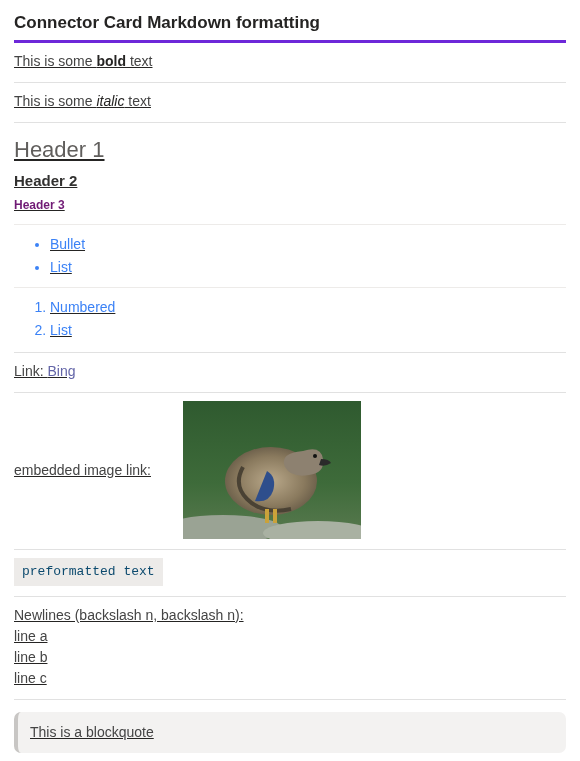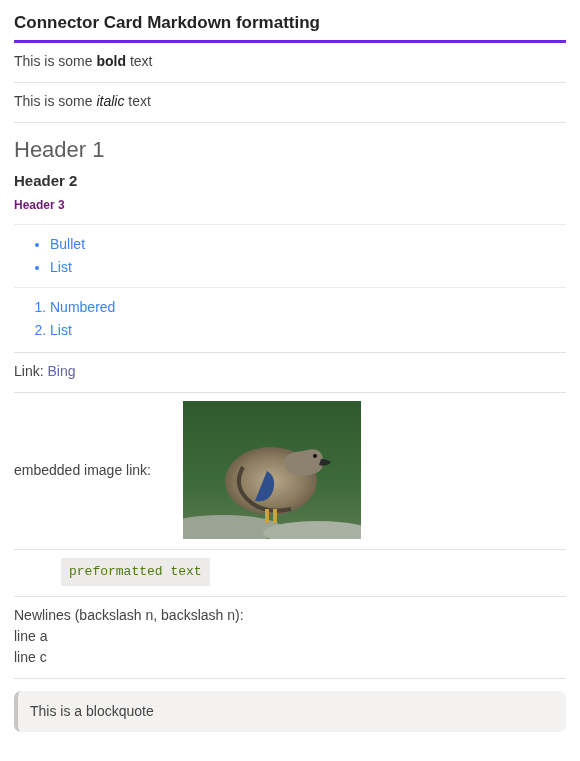--- a/index.html
+++ b/index.html
@@ -10,20 +10,21 @@
       font-size: 14px;
       line-height: 1.5;
       width: 580px;
     }
     .card {
       padding: 10px 14px 12px 14px;
     }
     .section { 
       border-bottom: 1px solid #e1e1e1; 
       padding: 8px 0 10px 0;
+      text-decoration: underline;
     }
     .section:last-of-type { border-bottom: none; }
     .title {
       font-size: 17px;
       font-weight: 700;
       color: #252423;
       padding-bottom: 4px;
       border-bottom: 3px solid #6d28d9;
     }
     .bodytext { color: #444; }
@@ -36,24 +37,23 @@
     a { color: #6264a7; text-decoration: none; }
     .imgrow { display:flex; align-items:center; gap:28px; }
     .duck {
       width: 178px; height: 138px; display:inline-block; overflow:hidden;
       background: #3b5b3a; position: relative; margin-left: 4px;
     }
     .pre {
       display:inline-block;
       font-family: Consolas, "Courier New", monospace;
       background: #edebe9;
-      color: #4d7c0f;
+      color: #0c4a6e;
       padding: 4px 8px;
       font-size: 13px;
-      margin-left: 47px;
     }
     .nl-block .line { display:block; color:#444; }
     .blockquote {
       background: #f3f2f1;
       border-left: 4px solid #c8c6c4;
       padding: 10px 12px;
       color: #444;
       margin-top: 4px;
       border-radius: 7px;
     }
@@ -128,20 +128,21 @@
     </span>
   </div>
 
   <div class="section">
     <span class="pre">preformatted text</span>
   </div>
 
   <div class="section nl-block">
     <span class="line">Newlines (backslash n, backslash n):</span>
     <span class="line">line a</span>
+    <span class="line">line b</span>
     <span class="line">line c</span>
   </div>
 
   <div class="section" style="border-bottom:none;">
     <div class="blockquote">This is a blockquote</div>
   </div>
 
 </div>
 
 </body></html>

